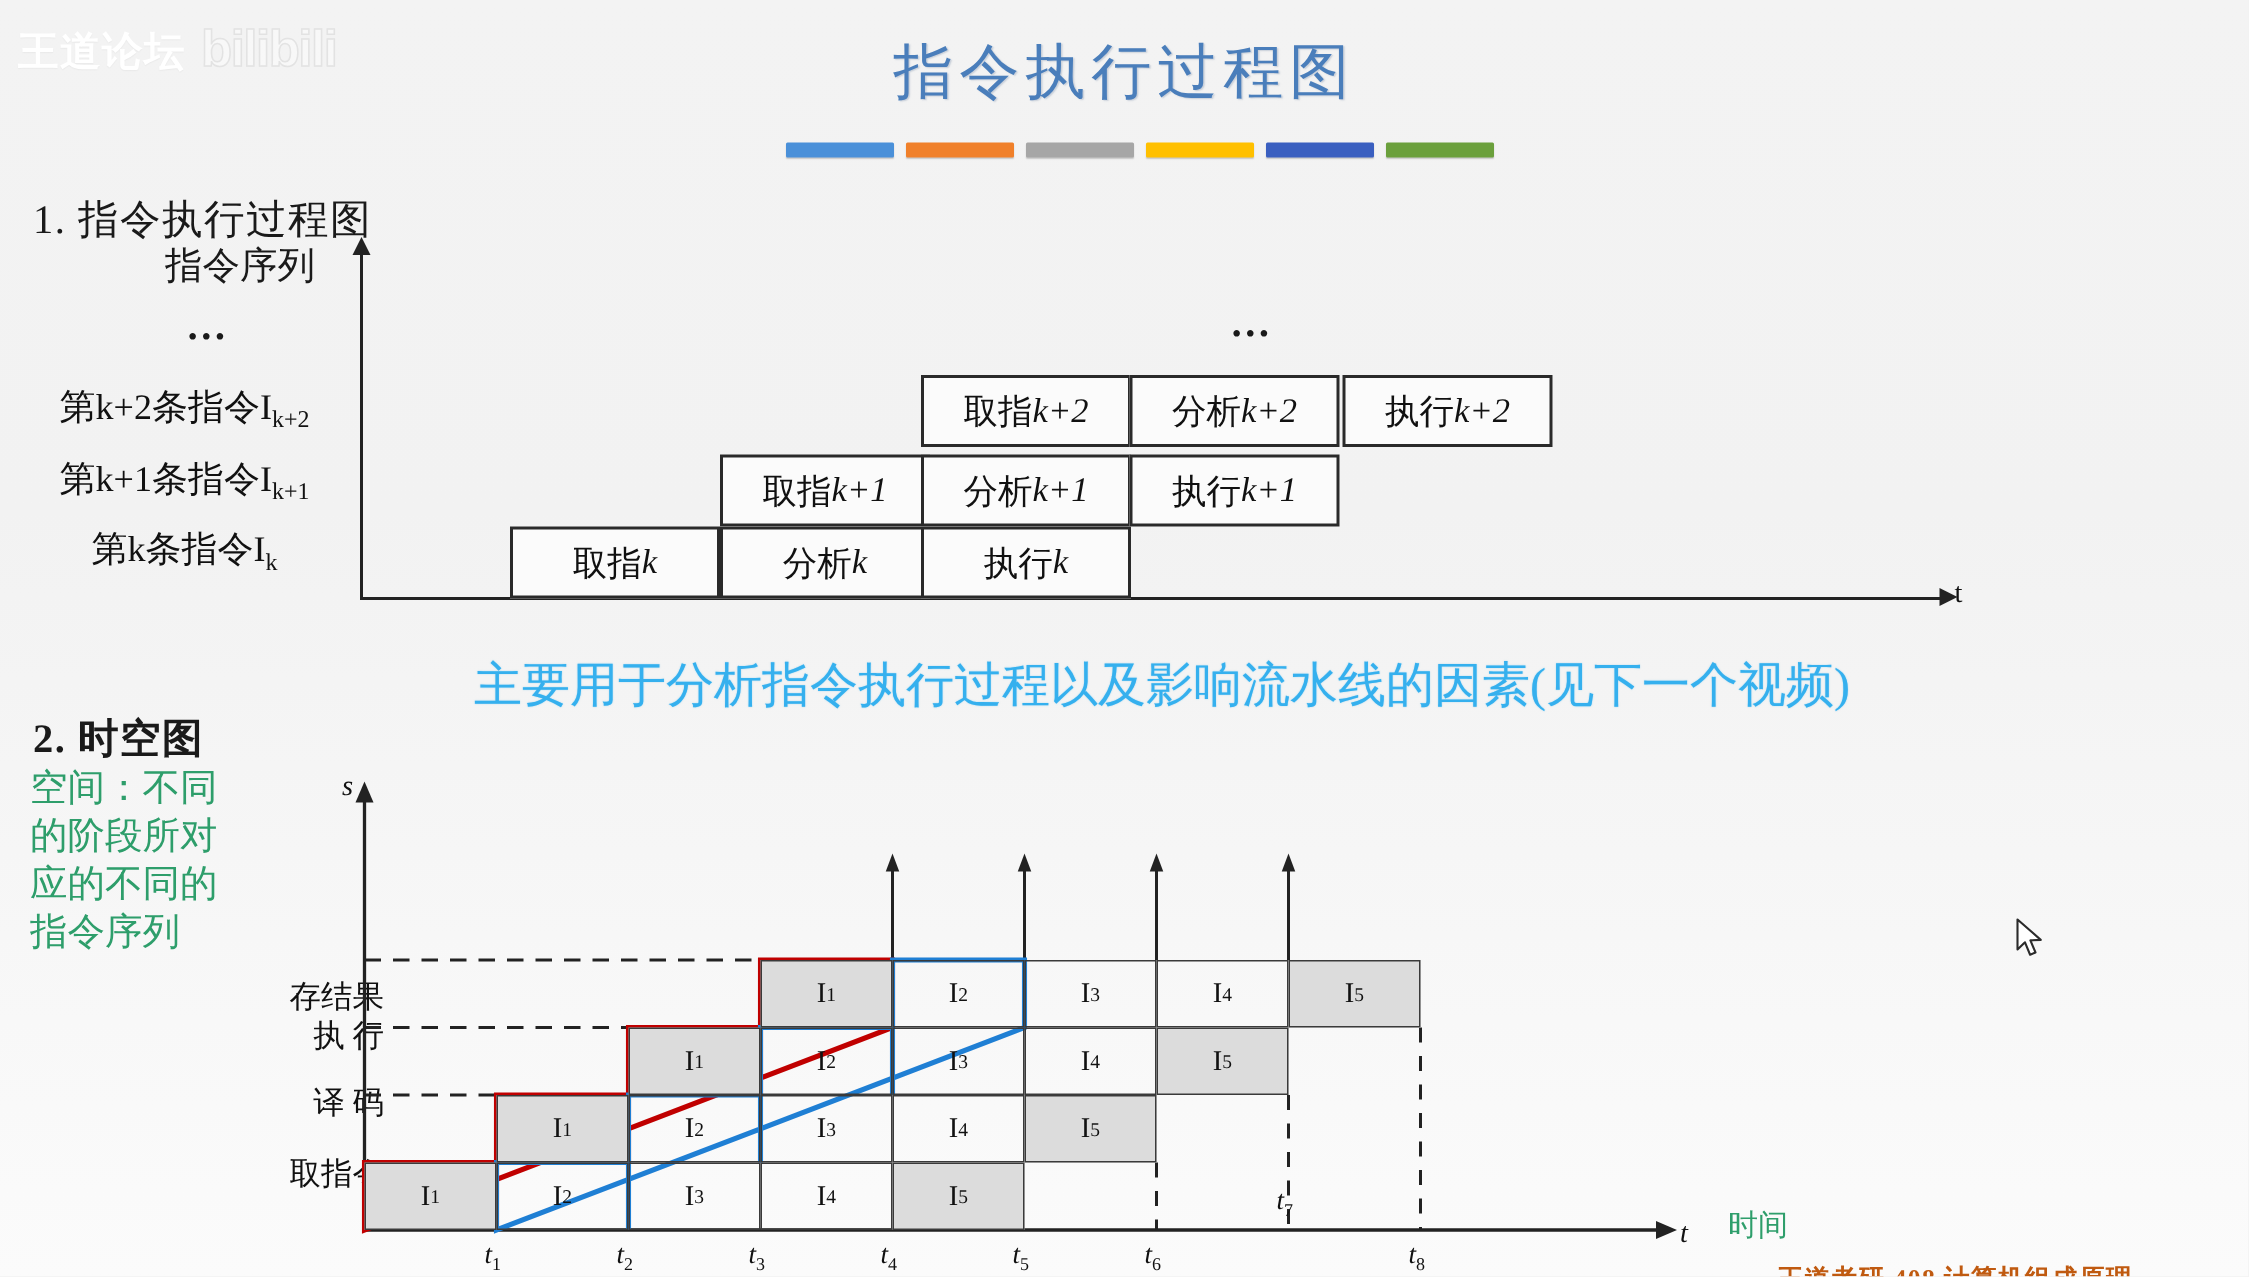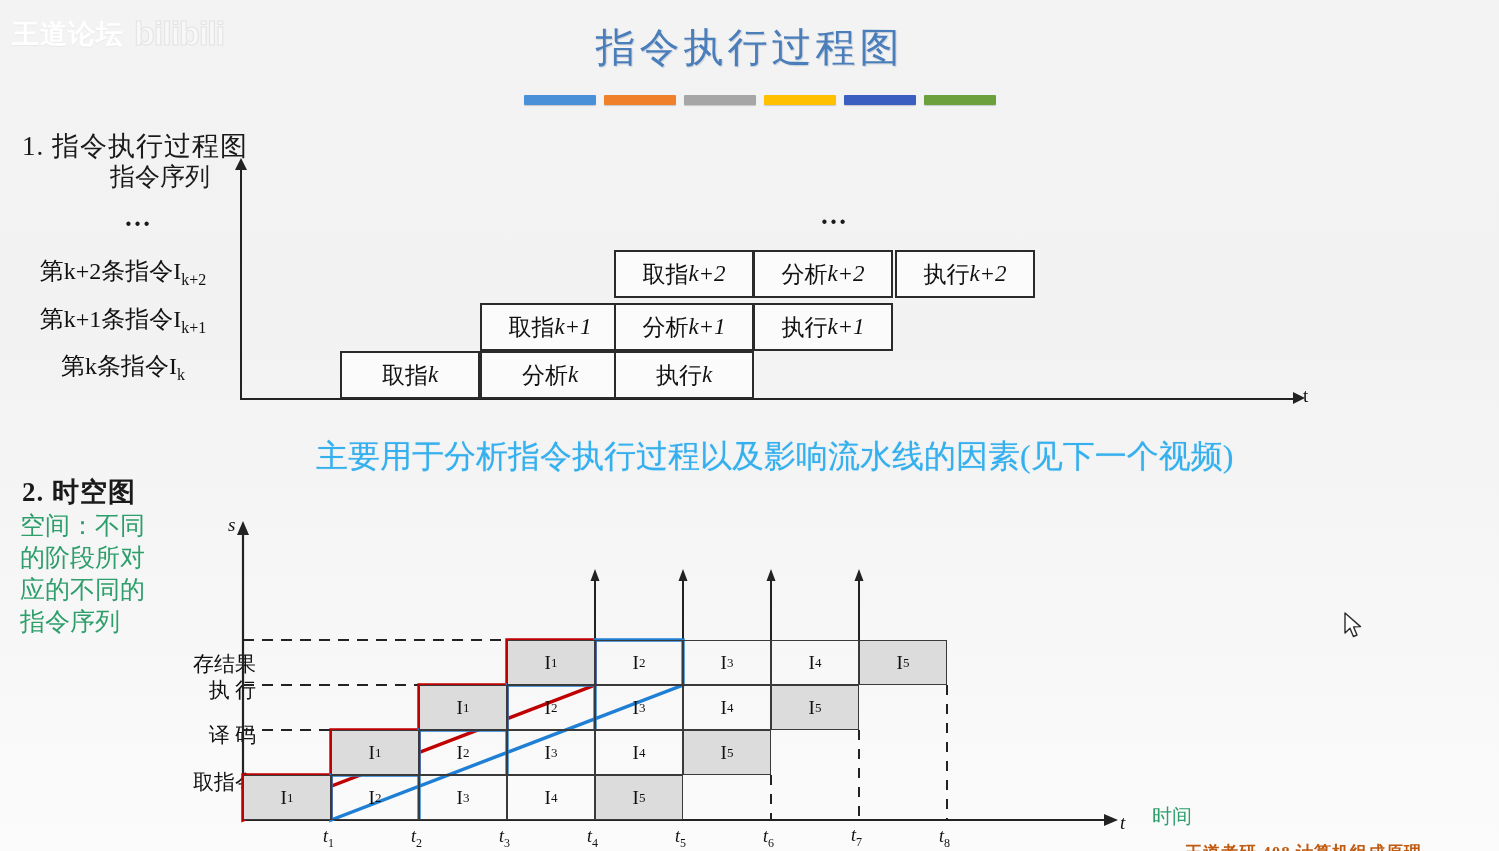--- a/index.html
+++ b/index.html
@@ -304,21 +304,21 @@
       </div>
     </div>
   <div id="d2-ticks">
       <div class="tick" style="left: 235px; top: 826px; margin-top: 32px;"><span>t</span><sub>0</sub></div>
       <div class="tick" style="left: 323px; top: 826px;"><span>t</span><sub>1</sub></div>
       <div class="tick" style="left: 411px; top: 826px;"><span>t</span><sub>2</sub></div>
       <div class="tick" style="left: 499px; top: 826px;"><span>t</span><sub>3</sub></div>
       <div class="tick" style="left: 587px; top: 826px;"><span>t</span><sub>4</sub></div>
       <div class="tick" style="left: 675px; top: 826px; text-align: right;"><span>t</span><sub>5</sub></div>
       <div class="tick" style="left: 763px; top: 826px;"><span>t</span><sub>6</sub></div>
-      <div class="tick" style="left: 851px; top: 790px; margin-top: 35px;"><span>t</span><sub>7</sub></div>
+      <div class="tick" style="left: 851px; top: 790px;"><span>t</span><sub>7</sub></div>
       <div class="tick" style="left: 939px; top: 826px;"><span>t</span><sub>8</sub></div>
     </div>
 
 
   <svg id="cursor" width="22" height="30" viewBox="0 0 22 30">
     <path d="M1,1 L1,21 L6,16.2 L9.4,24.5 L13,23 L9.6,14.9 L16.5,14.6 Z" fill="#ffffff" stroke="#2b2b2b" stroke-width="1.4" stroke-linejoin="round"></path>
   </svg>
 
   <div id="bottom-strip">王道考研 408 计算机组成原理</div>
 </div>

